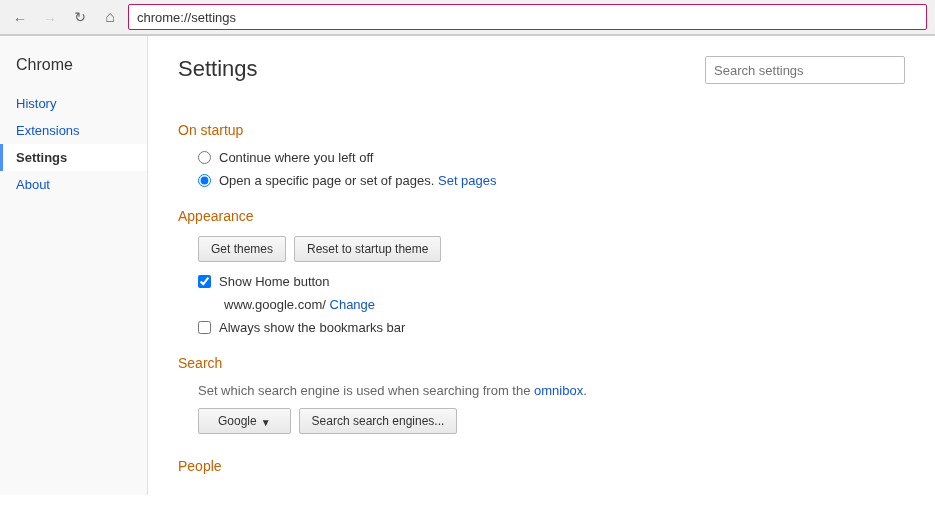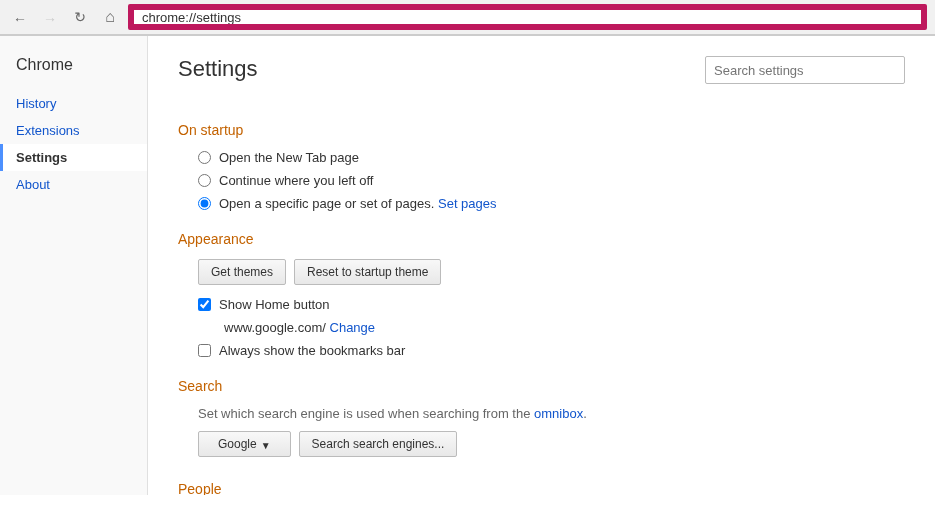--- a/index.html
+++ b/index.html
@@ -22,21 +22,21 @@
       width: 24px; height: 24px;
       border: none; background: transparent;
       cursor: pointer; border-radius: 50%;
       display: flex; align-items: center; justify-content: center;
       color: #666; font-size: 14px;
     }
     .nav-btn:disabled { color: #ccc; cursor: default; }
     .address-bar {
       flex: 1;
       height: 26px;
-      border: 6px solid #be185d;
+      border: 1px solid #be185d;
       border-radius: 2px;
       padding: 0 8px;
       font-size: 13px;
       background: #fff;
       color: #333;
     }
     .home-btn {
       width: 24px; height: 24px;
       border: none; background: transparent;
       cursor: pointer; color: #666; font-size: 16px;
@@ -202,24 +202,20 @@
 
   <div class="main-content">
 
     <div style="display:flex; justify-content:space-between; align-items:flex-start; margin-bottom:20px;">
       <h1 class="page-title">Settings</h1>
       <input class="search-settings-input" type="text" placeholder="Search settings" style="">
     </div>
 
     <div class="section-title">On startup</div>
     <div class="radio-group">
-      <div class="radio-item">
-        <input type="radio" name="startup" id="new-tab" style="">
-        <label class="radio-label" for="new-tab">Open the New Tab page</label>
-      </div>
       <div class="radio-item">
         <input type="radio" name="startup" id="continue" style="">
         <label class="radio-label" for="continue">Continue where you left off</label>
       </div>
       <div class="radio-item">
         <input type="radio" name="startup" id="specific" checked="" style="">
         <label class="radio-label" for="specific">
           <span>Open a specific page or set of pages.</span>
           <a class="radio-link">Set pages</a>
         </label>

